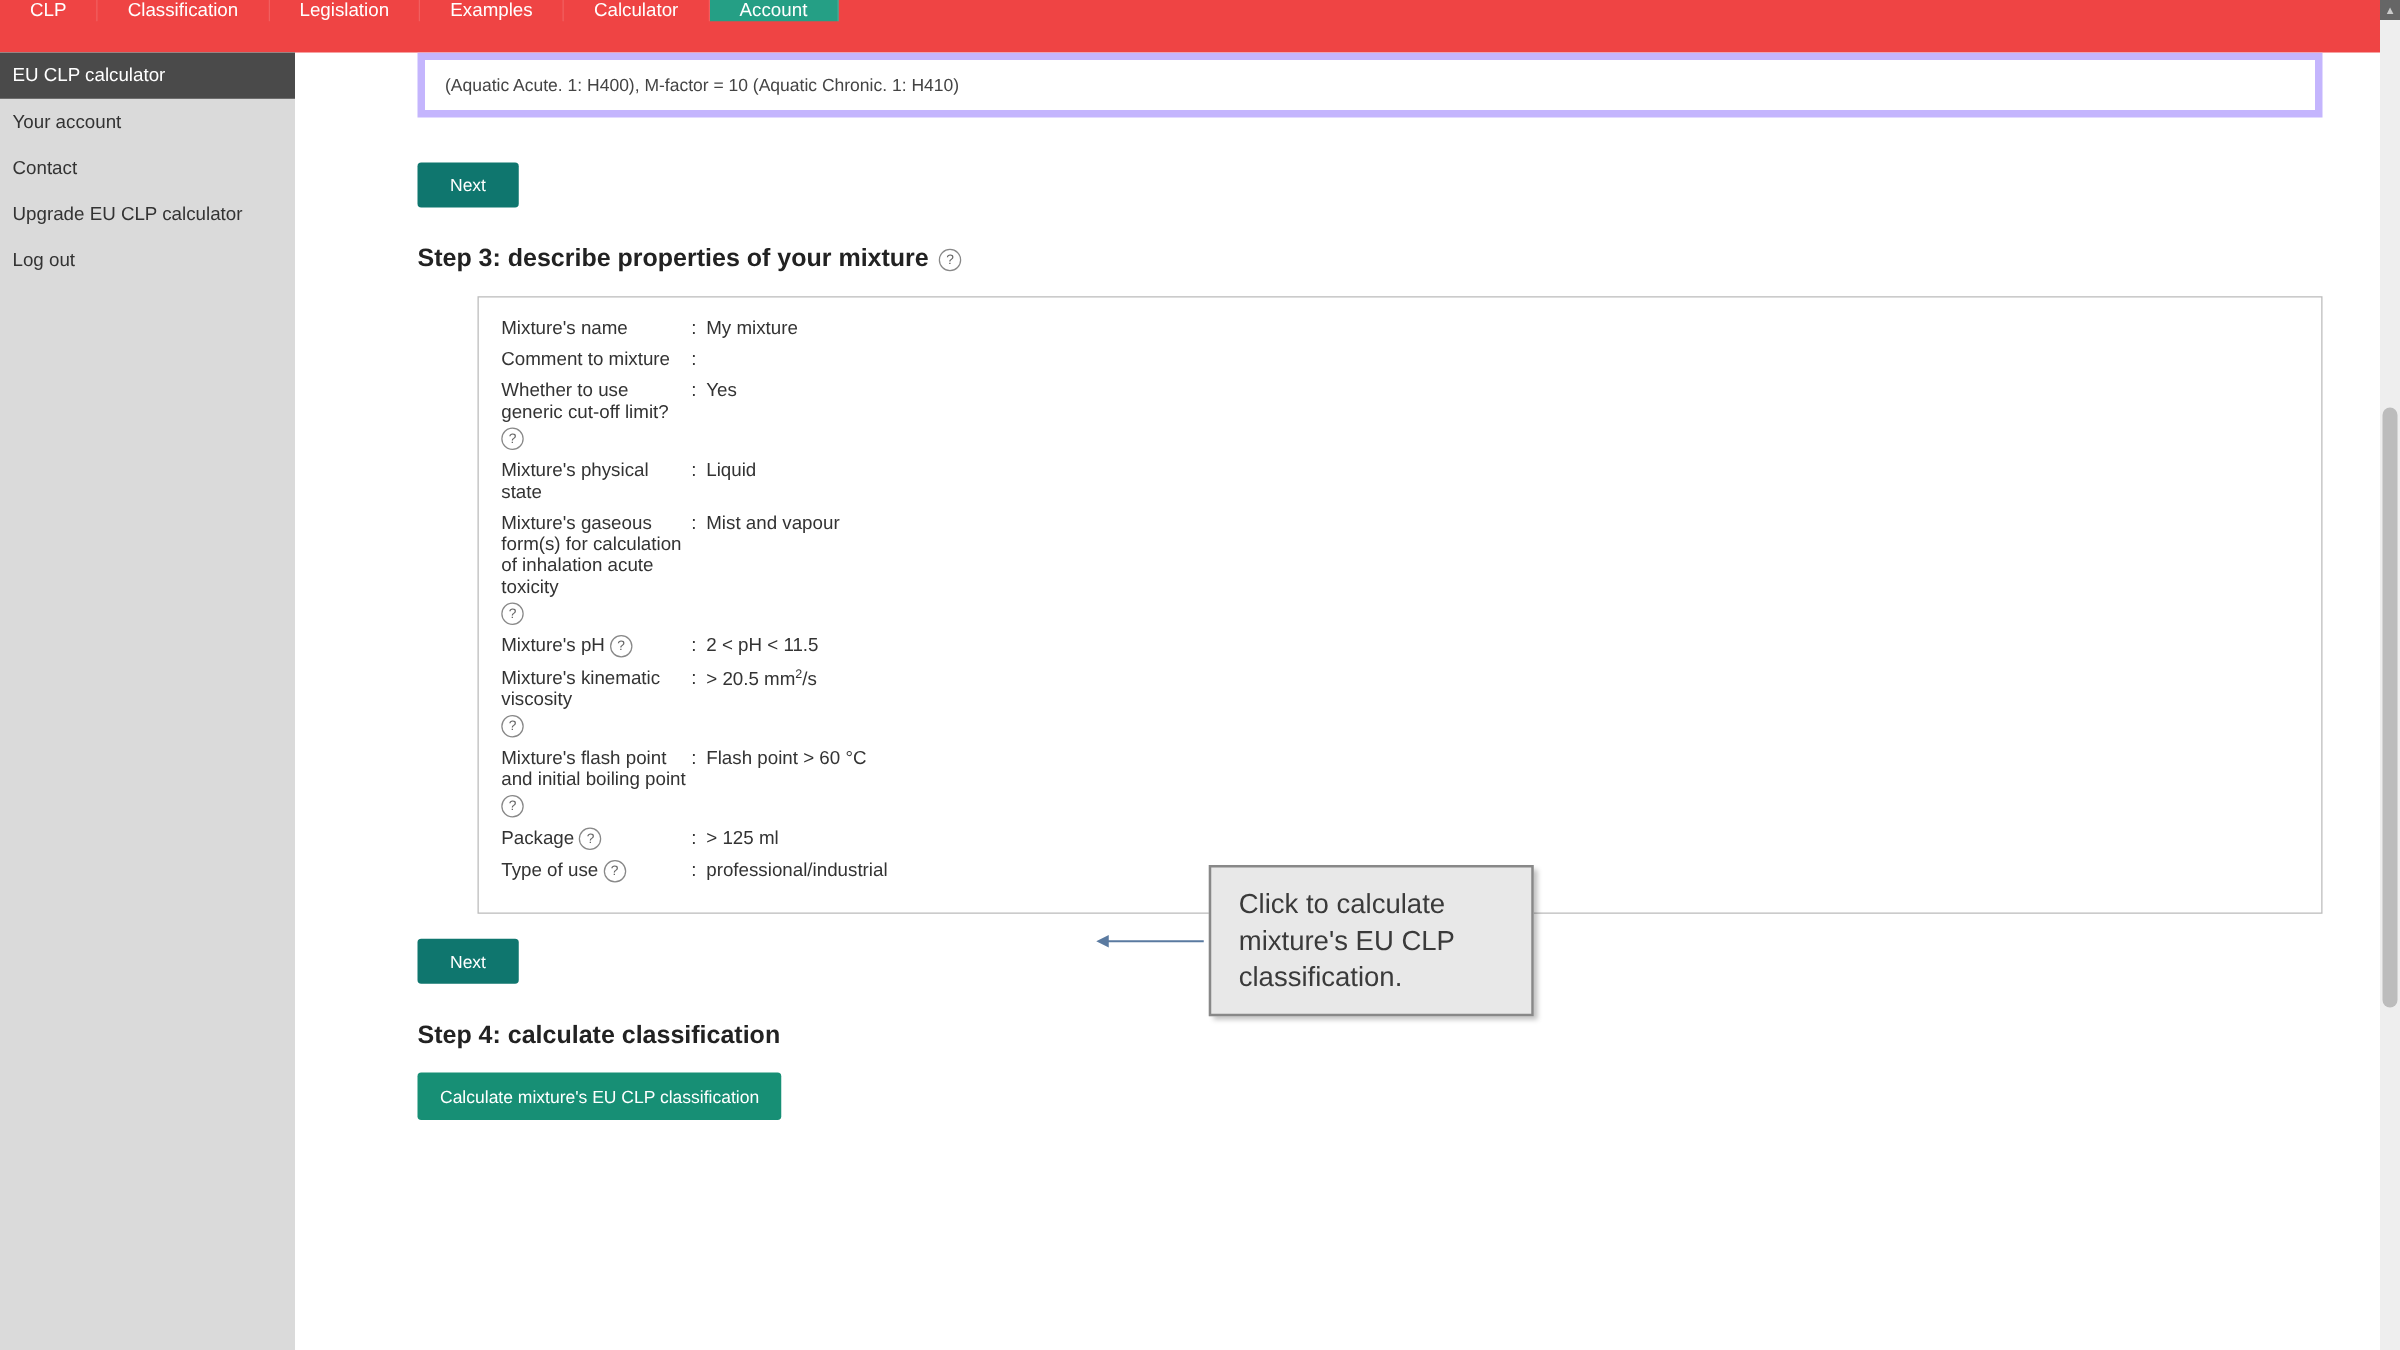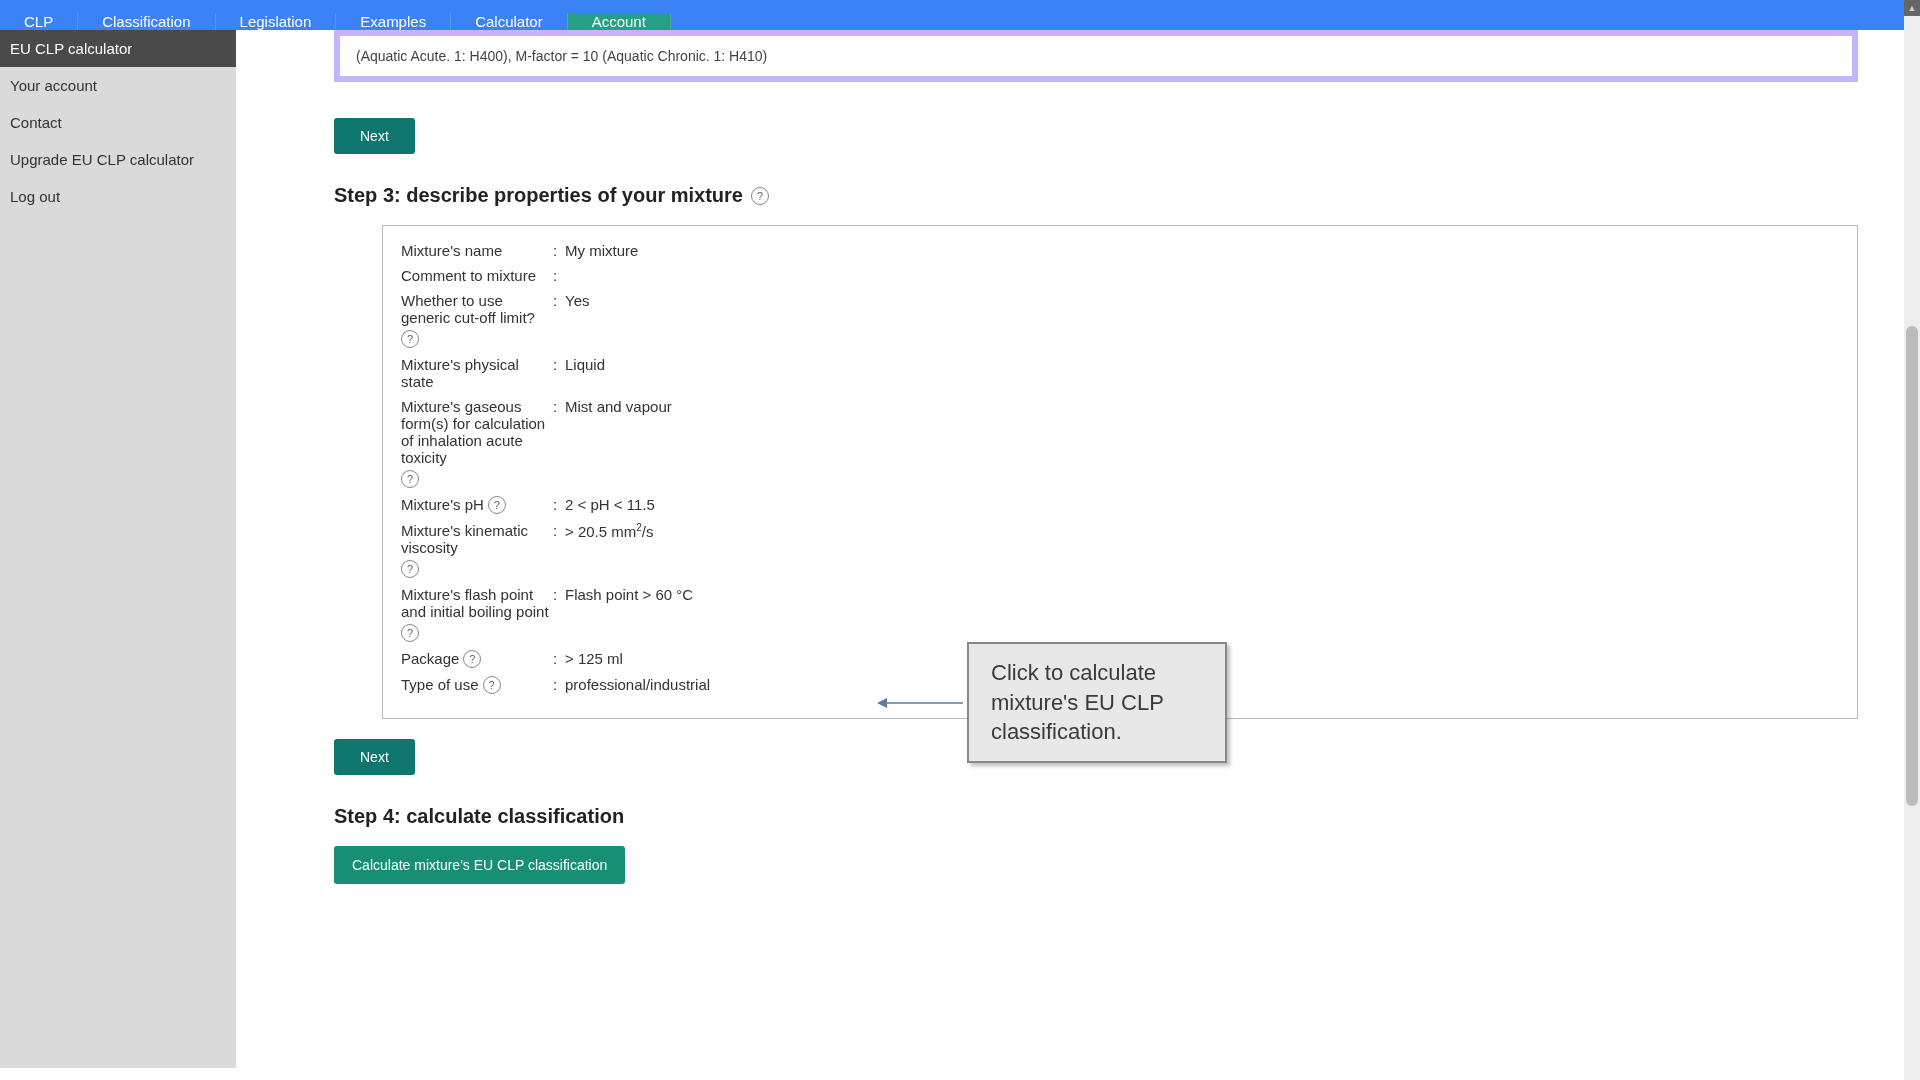--- a/index.html
+++ b/index.html
@@ -1,22 +1,22 @@
 <!DOCTYPE html>
 <html><head>
   <meta charset="utf-8">
   <style>
     * { margin: 0; padding: 0; box-sizing: border-box; }
     body { font-family: Arial, sans-serif; font-size: 14px; color: #333; background: #fff; overflow: hidden; }
     
     .top-nav {
-      background: #3b82f6;
-      height: 30px;
-      display: flex;
-      align-items: flex-end;
+      background: #ef4444;
+      height: 42px;
+      display: flex;
+      align-items: flex-start;
     }
     .top-nav-item {
       padding: 0 24px;
       display: flex;
       align-items: center;
       color: #fff;
       font-size: 15px;
       cursor: pointer;
       border-right: 1px solid rgba(255,255,255,0.15);
     }
@@ -132,21 +132,21 @@
       border: none;
       padding: 11px 18px;
       font-size: 14px;
       border-radius: 3px;
       cursor: pointer;
     }
     
     .callout-container {
       position: absolute;
       left: 603px;
-      top: 612px;
+      top: 650px;
       display: flex;
       align-items: center;
     }
     .callout-arrow {
       width: 90px;
       height: 20px;
       margin-right: 2px;
     }
     .callout-box {
       background: #e8e8e8;

